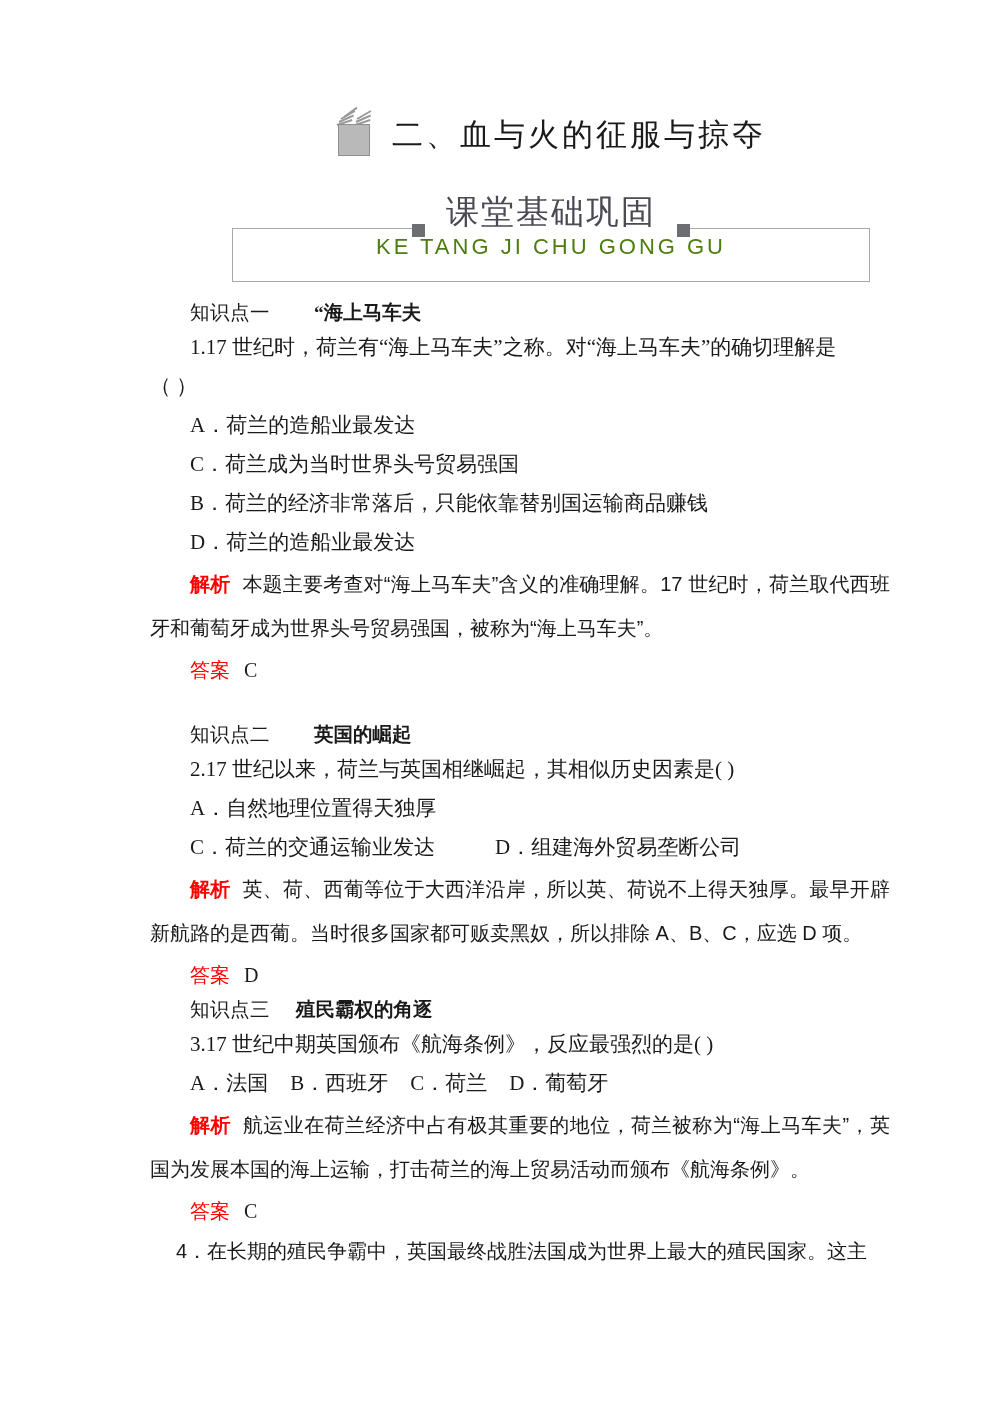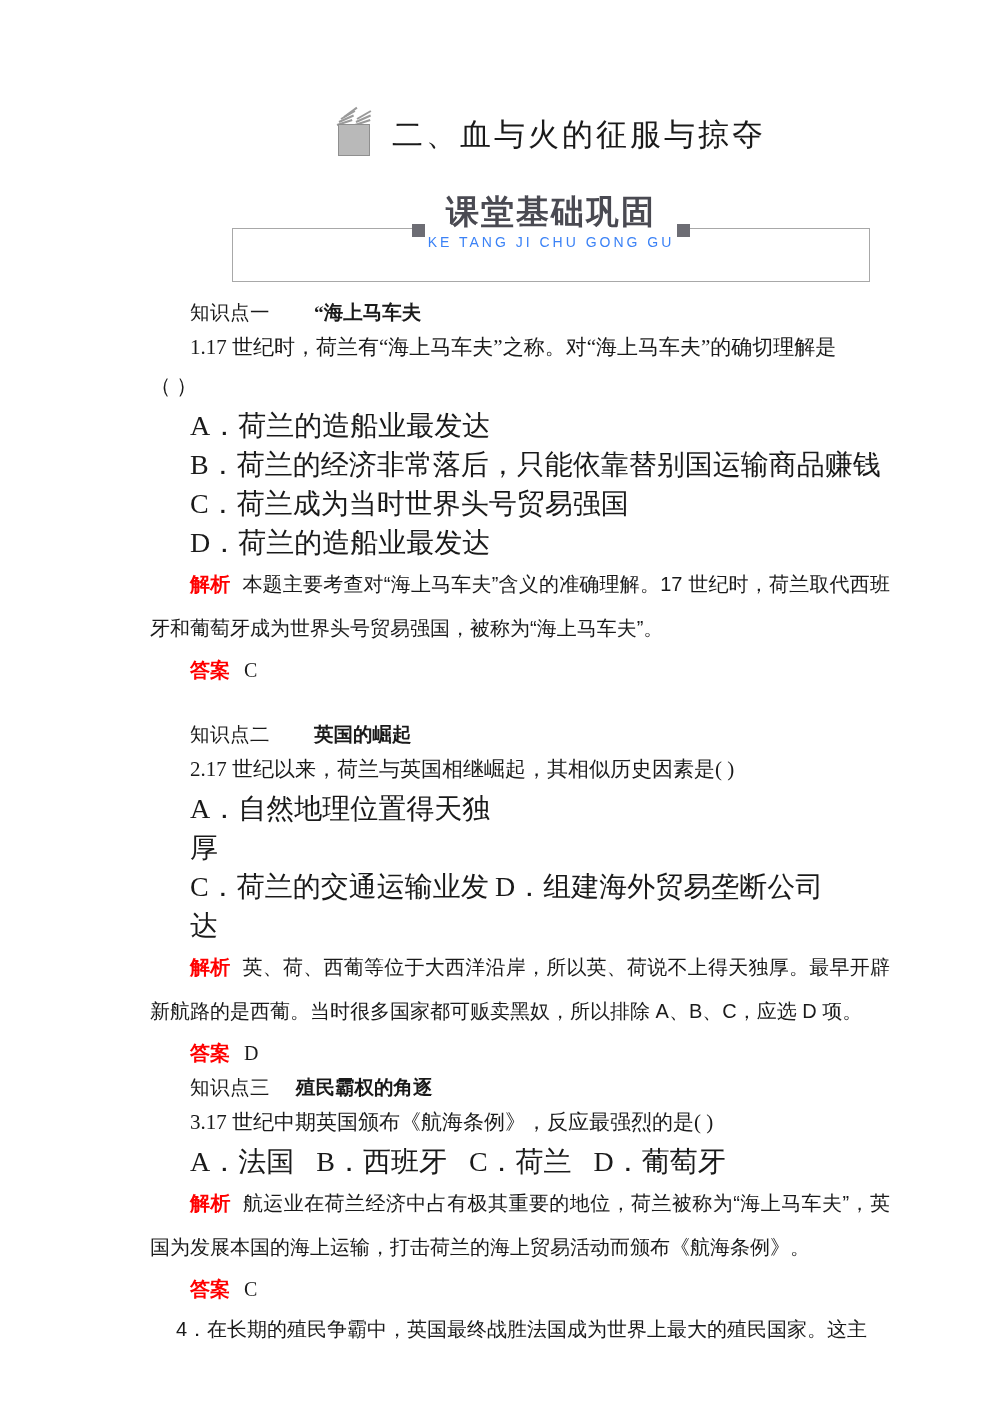--- a/index.html
+++ b/index.html
@@ -91,41 +91,41 @@
     text-align: center;
   }
   .banner-cn-wrap {
     position: relative;
     display: inline-block;
     background: #ffffff;
     padding: 0 22px;
   }
   .banner-cn {
     font-family: "Liberation Serif", "DejaVu Serif", serif;
-    font-weight: bold;
+    font-weight: normal;
     font-size: 33px;
     color: #4a4a52;
     letter-spacing: 2px;
     line-height: 44px;
     white-space: nowrap;
     display: block;
   }
   .banner-sq {
     position: absolute;
     top: 34px;
     width: 13px;
     height: 13px;
     background: #6d6d74;
   }
   .banner-sq.left { left: -12px; }
   .banner-sq.right { right: -12px; }
   .banner-py {
     font-family: "Liberation Sans", "DejaVu Sans", sans-serif;
-    font-size: 14px;
-    color: #3b82f6;
+    font-size: 22px;
+    color: #4d7c0f;
     letter-spacing: 3px;
     margin-top: 0px;
     white-space: nowrap;
   }
 
   
   .content {
     position: absolute;
     left: 150px;
     top: 298px;
@@ -151,21 +151,21 @@
     line-height: 39px;
     margin-left: 40px;
     text-indent: 0;
   }
   .q.wrap {
     margin-left: 0px;
     text-indent: 40px;
   }
   .opt {
     font-family: "Liberation Serif", "DejaVu Serif", serif;
-    font-size: 28px;
+    font-size: 21px;
     line-height: 39px;
     margin-left: 40px;
   }
   .opt-2col {
     display: flex;
   }
   .opt-2col .c1 { width: 305px; flex: 0 0 305px; }
   .opt-2col .c2 { flex: 1 1 auto; }
   .opt-inline span { margin-right: 22px; }
 
@@ -185,21 +185,21 @@
     margin-right: 12px;
   }
   .ans {
     font-family: "Liberation Serif", "DejaVu Serif", serif;
     font-size: 20px;
     line-height: 40px;
     margin-left: 40px;
   }
   .ans .tag {
     color: #ff0000;
-    font-weight: bold;
+    font-weight: normal;
     margin-right: 14px;
   }
   .ans .val { font-size: 20px; }
 
   .gap-lg { height: 30px; }
 
   .q4 {
     font-family: "Liberation Sans", "DejaVu Sans", sans-serif;
     font-size: 20px;
     line-height: 40px;
@@ -239,22 +239,22 @@
   </div>
 
   <div class="content">
 
     <div class="kp">
       <span class="kp-label">知识点一</span><span class="kp-name">“海上马车夫</span>
     </div>
     <div class="q wrap"><span>1.17 世纪时，荷兰有“海上马车夫”之称。对“海上马车夫”的确切理解是</span></div>
     <div class="q" style="margin-left:0;">（    ）</div>
     <div class="opt">A．荷兰的造船业最发达</div>
+    <div class="opt">C．荷兰成为当时世界头号贸易强国</div>
     <div class="opt">B．荷兰的经济非常落后，只能依靠替别国运输商品赚钱</div>
-    <div class="opt">C．荷兰成为当时世界头号贸易强国</div>
     <div class="opt">D．荷兰的造船业最发达</div>
     <div class="exp"><span class="tag">解析</span><span>本题主要考查对“海上马车夫”含义的准确理解。17 世纪时，荷兰取代西班牙和葡萄牙成为世界头号贸易强国，被称为“海上马车夫”。</span></div>
     <div class="ans"><span class="tag">答案</span><span class="val">C</span></div>
 
     <div class="gap-lg"></div>
 
     <div class="kp">
       <span class="kp-label">知识点二</span><span class="kp-name">英国的崛起</span>
     </div>
     <div class="q">2.17 世纪以来，荷兰与英国相继崛起，其相似历史因素是(      )</div>

